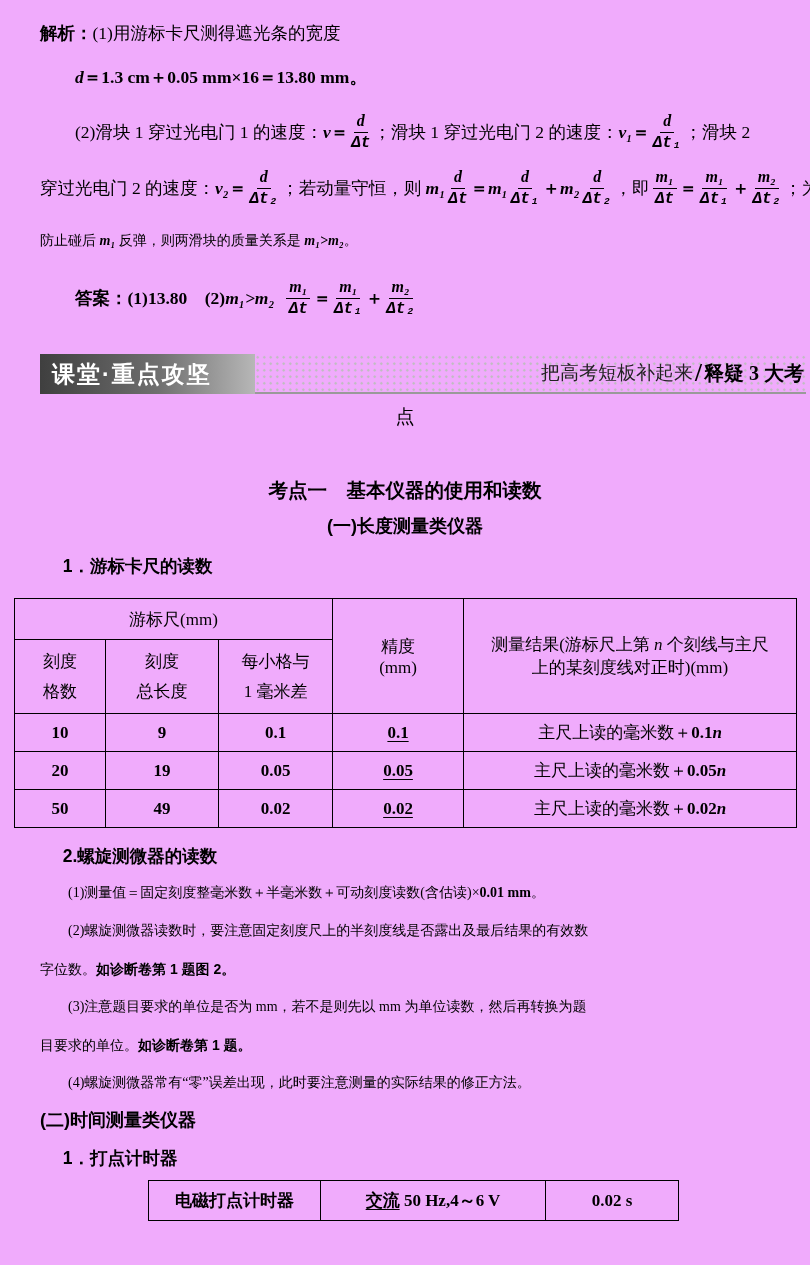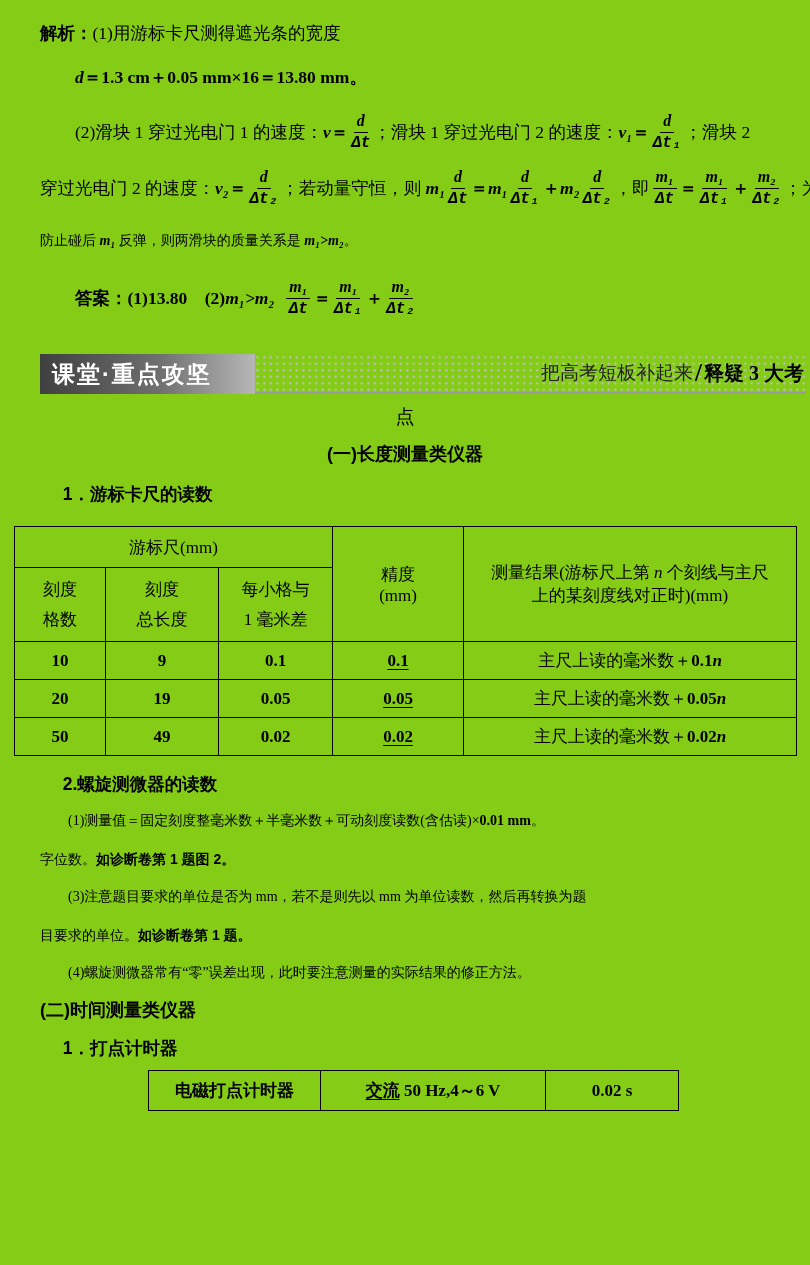--- a/index.html
+++ b/index.html
@@ -1,18 +1,18 @@
 <!DOCTYPE html>
 <html><head>
 <meta charset="utf-8">
 <style>
   * { box-sizing: border-box; }
   html,body { margin:0; padding:0; background:#fff; }
   .page {
-    width:810px; height:1265px; background:#84cc16; color:#000;
+    width:810px; height:1265px; background:#f0abfc; color:#000;
     font-family:"Liberation Serif", serif; overflow:hidden; position:relative;
   }
   .content { padding:0 40px; }
 
   .para { font-size:17.5px; line-height:26px; }
   .indent { padding-left:2em; }
   .mt20{margin-top:20px}.mt18{margin-top:18px}.mt14{margin-top:14px}.mt10{margin-top:10px}.mt8{margin-top:8px}
 
   .bold { font-weight:bold; }
   .italic { font-style:italic; }
@@ -150,20 +150,21 @@
     </div>
     <div class="banner-tagline">
       <span class="tag-left">把高考短板补起来</span>
       <span class="tag-slash">/</span>
       <span class="tag-right">释疑 3 大考</span>
     </div>
   </div>
   <div class="wrap-char">点</div>
 
   <div class="content">
+    <div class="heading1">考点一　基本仪器的使用和读数</div>
     <div class="heading2" style="margin-top:8px;text-align:center;">(一)长度测量类仪器</div>
     <div class="heading3" style="margin-top:12px;">1．游标卡尺的读数</div>
 
     <table class="vtable">
       <colgroup>
           <col style="width:91px">
           <col style="width:113px">
           <col style="width:114px">
           <col style="width:131px">
           <col style="width:333px">
@@ -217,20 +218,21 @@
       </tr>
     </tbody>
       </table>
 
     <div class="heading3 mt14" style="padding-left:1.3em;">2.螺旋测微器的读数</div>
 
     <div class="pline indent mt8">
       <span>(1)测量值＝固定刻度整毫米数＋半毫米数＋可动刻度读数(含估读)×</span><span class="bold">0.01 mm</span><span>。</span>
     </div>
 
+    <div class="pline indent mt8">(2)螺旋测微器读数时，要注意固定刻度尺上的半刻度线是否露出及最后结果的有效数</div>
     <div class="pline mt8">
       <span>字位数。</span><span class="hei">如诊断卷第 1 题图 2。</span>
     </div>
 
     <div class="pline indent mt8">(3)注意题目要求的单位是否为 mm，若不是则先以 mm 为单位读数，然后再转换为题</div>
     <div class="pline mt8">
       <span>目要求的单位。</span><span class="hei">如诊断卷第 1 题。</span>
     </div>
 
     <div class="pline indent mt8">(4)螺旋测微器常有“零”误差出现，此时要注意测量的实际结果的修正方法。</div>

